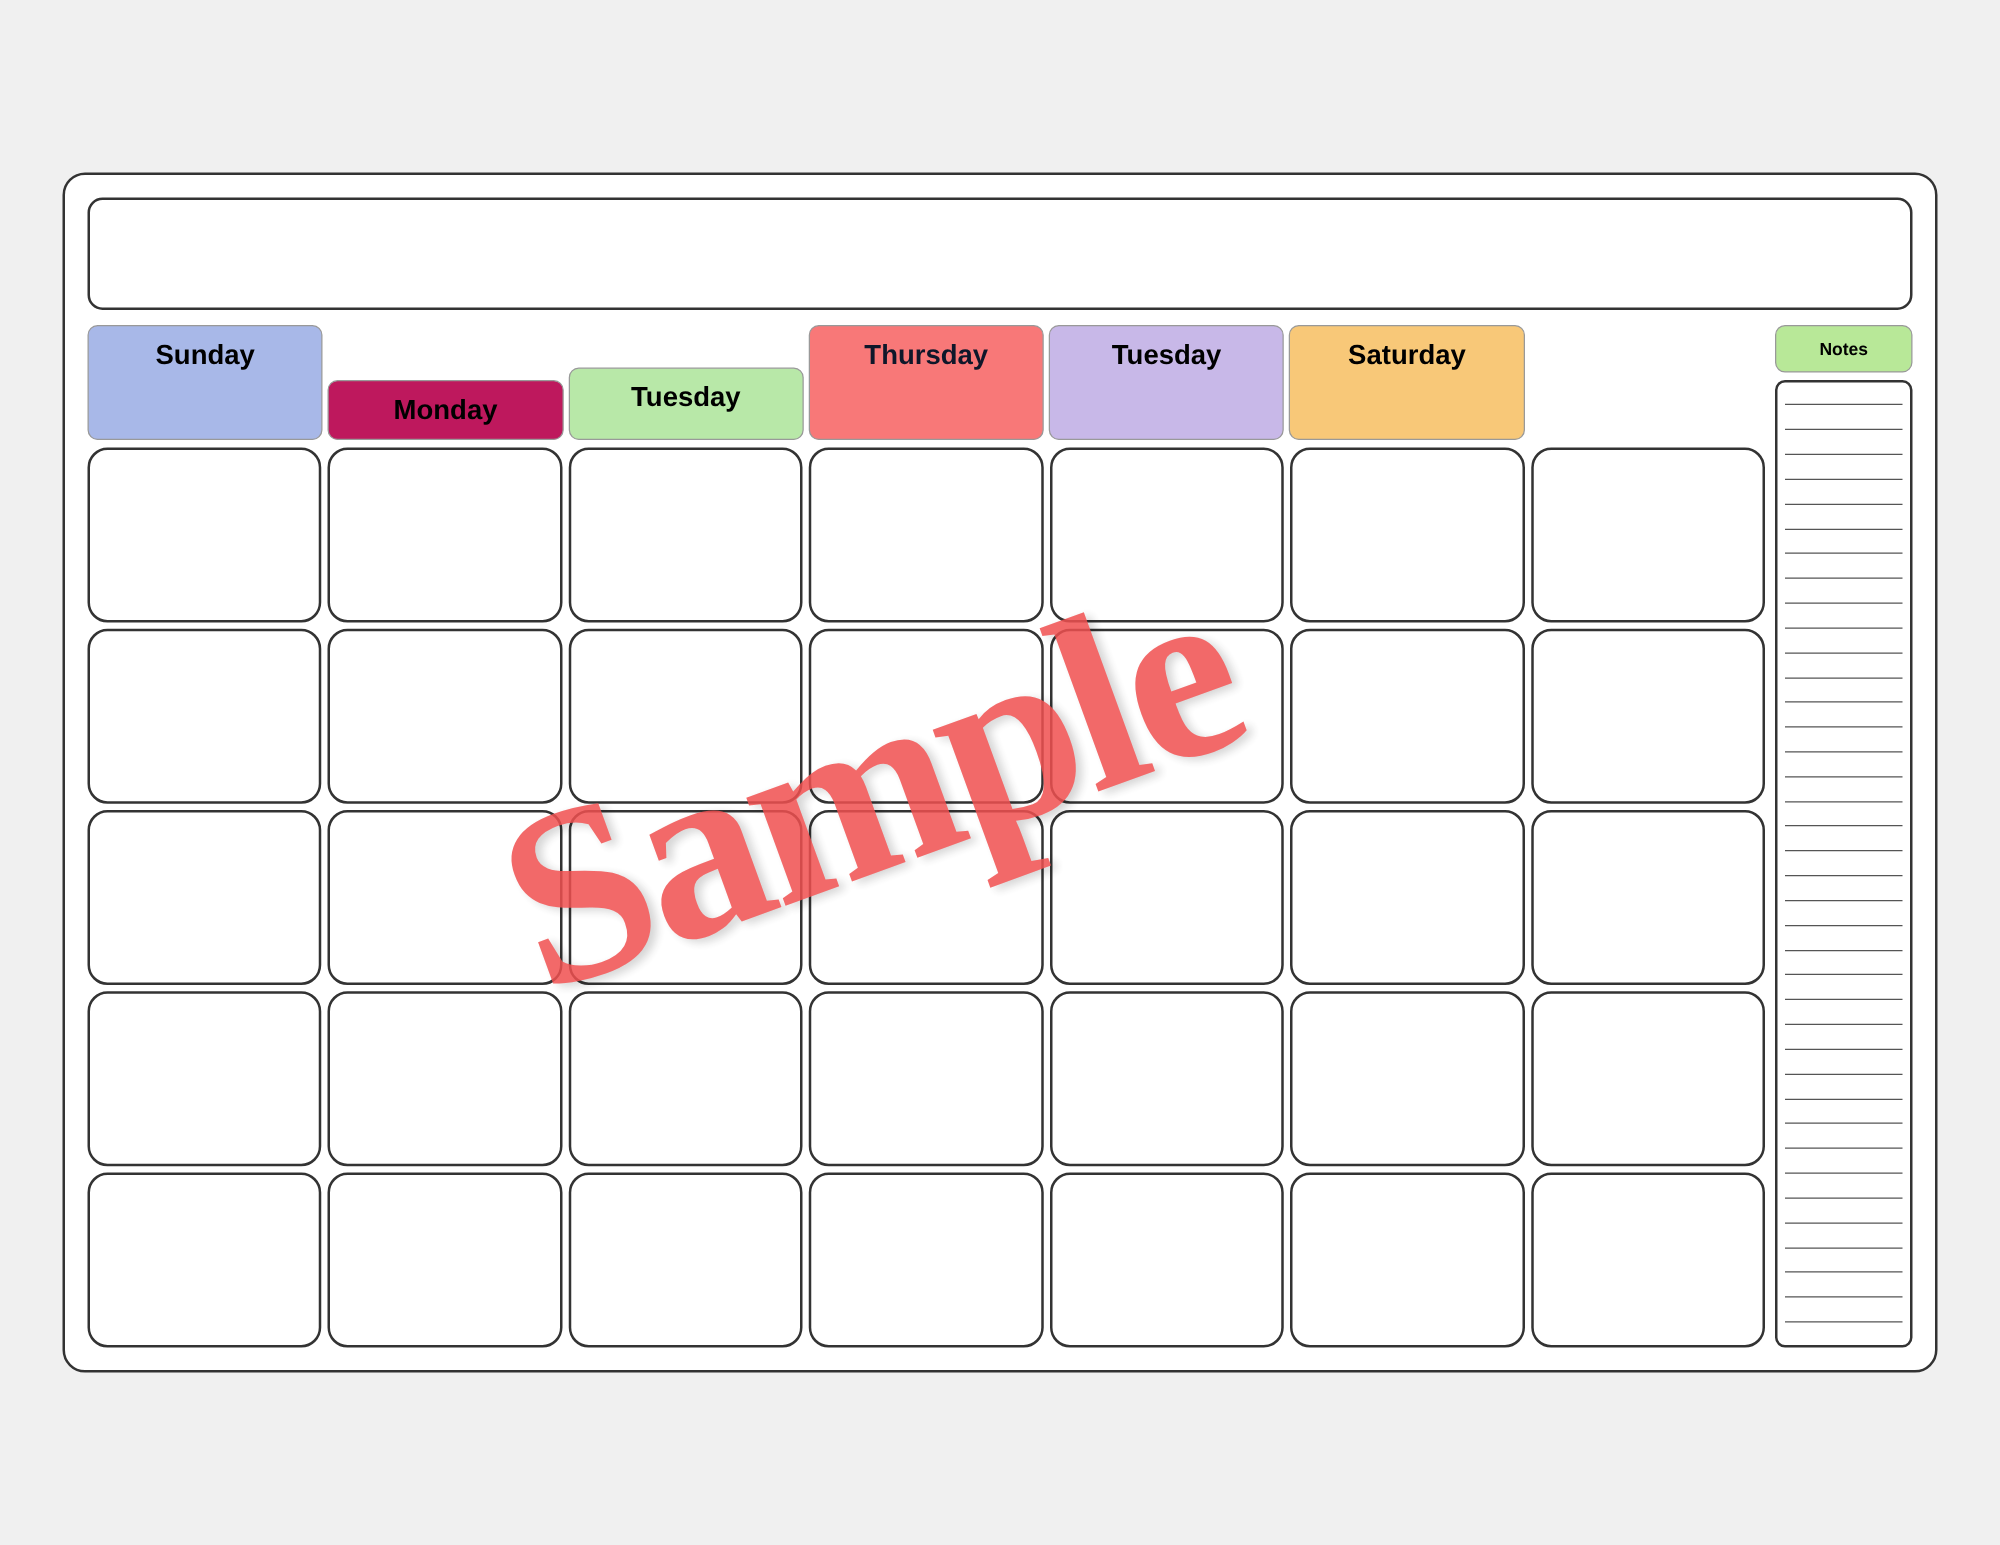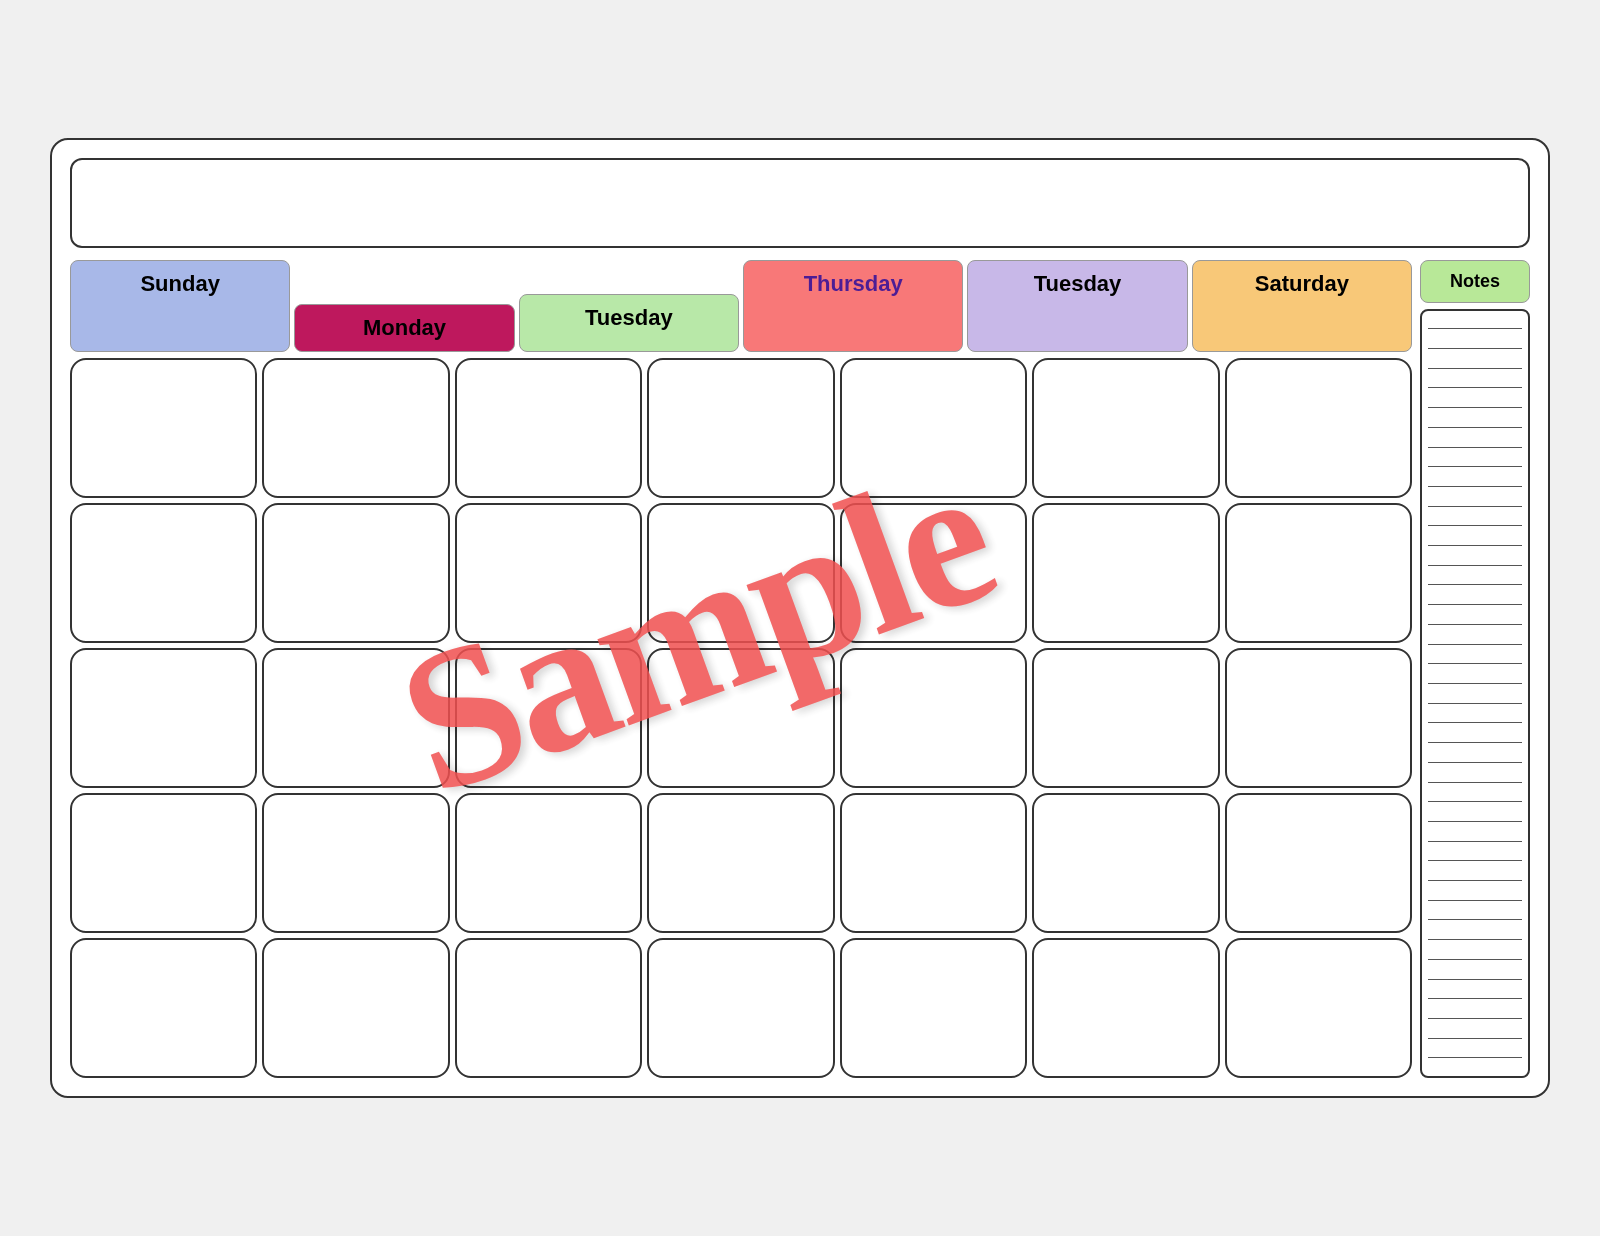--- a/index.html
+++ b/index.html
@@ -43,40 +43,40 @@
 
     .calendar-grid {
       flex: 1;
       display: flex;
       flex-direction: column;
       gap: 0;
     }
 
     .header-row {
       display: grid;
-      grid-template-columns: repeat(6, 1fr);
+      grid-template-columns: repeat(7, 1fr);
       gap: 4px;
       margin-bottom: 6px;
     }
 
     .header-cell {
       border-radius: 8px;
       padding: 10px 6px;
       text-align: center;
       font-size: 22px;
       font-weight: bold;
       font-family: 'Arial Rounded MT Bold', 'Comic Sans MS', 'Arial', sans-serif;
       border: 1.5px solid #999;
     }
 
     .header-cell.sunday    { background: #a8b8e8; }
     .header-cell.monday    { background: #be185d; margin-top: 44px; }
     .header-cell.tuesday   { background: #b8e8a8; margin-top: 34px; }
     .header-cell.wednesday { background: #f8e898; }
-    .header-cell.thursday  { background: #f87878; color: #4c1d95; }
+    .header-cell.thursday  { background: #f87878; color: #0f172a; }
     .header-cell.friday    { background: #c8b8e8; }
     .header-cell.saturday  { background: #f8c878; }
 
     .weeks-container {
       display: flex;
       flex-direction: column;
       gap: 5px;
     }
 
     .week-row {
@@ -98,21 +98,21 @@
       margin-left: 8px;
       width: 110px;
       flex-shrink: 0;
     }
 
     .notes-header {
       background: #b8e898;
       border-radius: 8px;
       padding: 10px 6px;
       text-align: center;
-      font-size: 18px;
+      font-size: 14px;
       font-weight: bold;
       font-family: 'Arial Rounded MT Bold', 'Comic Sans MS', 'Arial', sans-serif;
       border: 1.5px solid #999;
       margin-bottom: 6px;
     }
 
     .notes-lines-container {
       flex: 1;
       border: 2px solid #333;
       border-radius: 8px;

